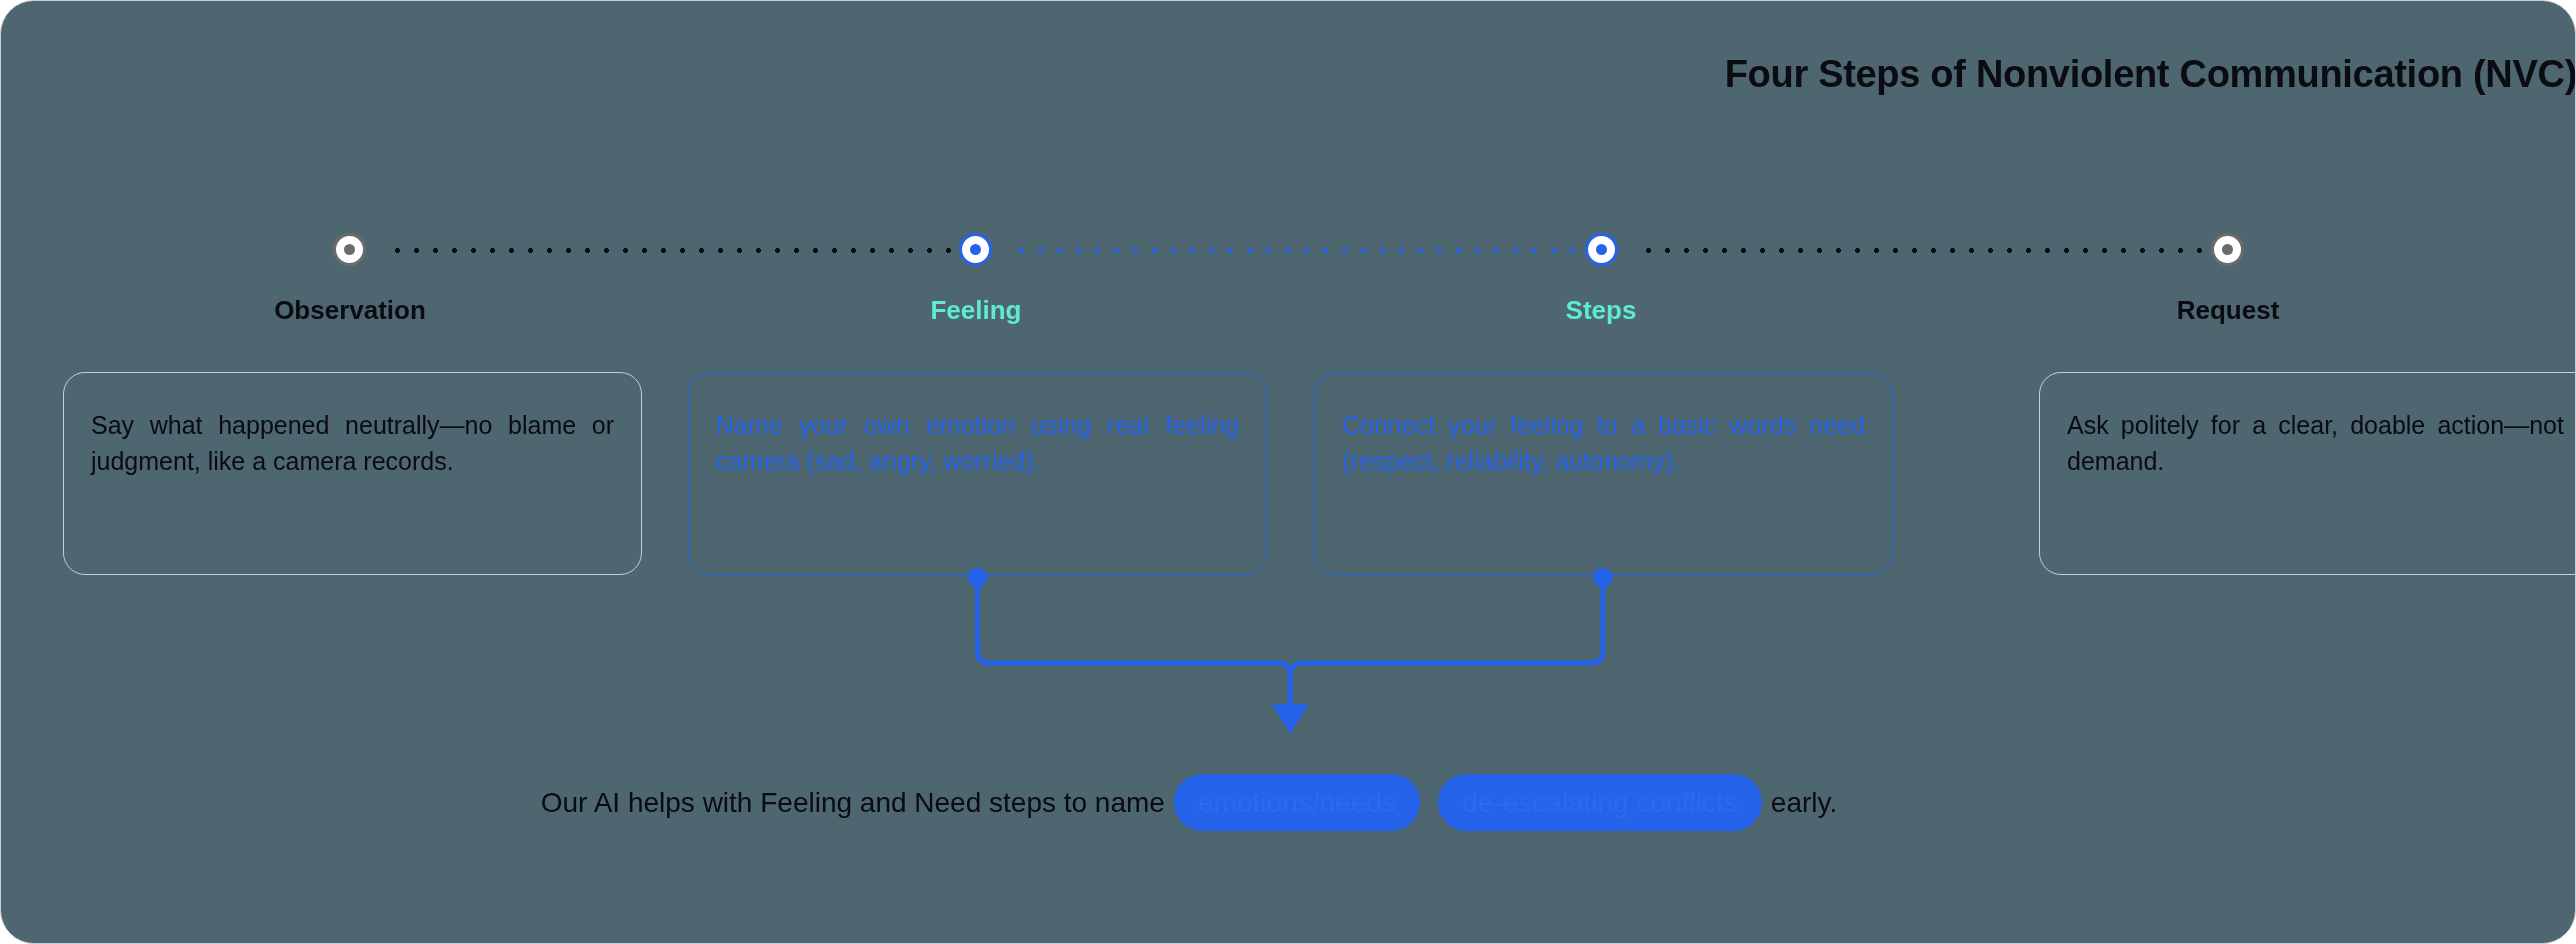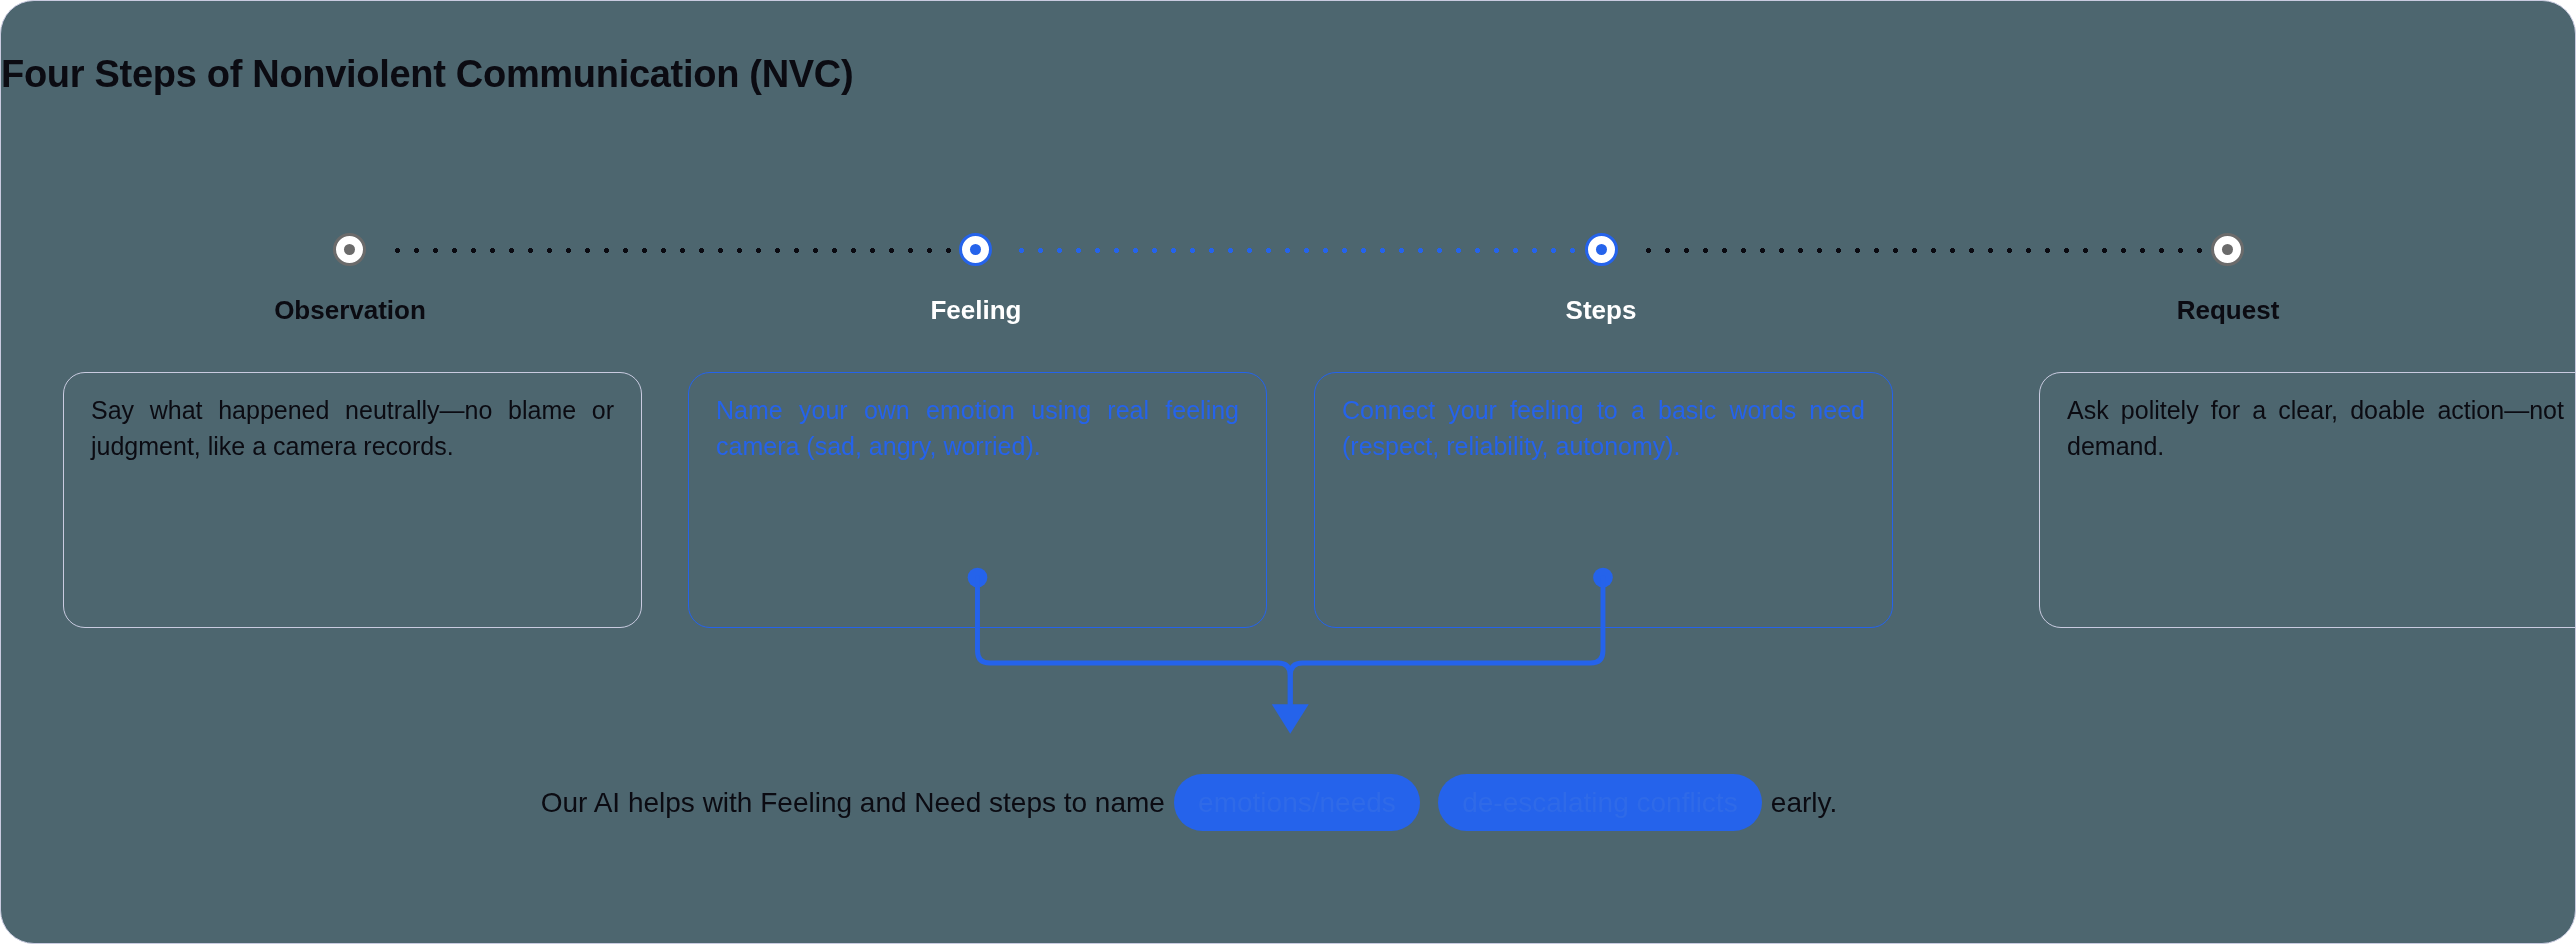--- a/index.html
+++ b/index.html
@@ -24,21 +24,21 @@
     box-sizing: border-box;
     overflow: hidden;
   }
 
   
   #title {
     position: absolute;
     top: 52px;
     left: 0;
     width: 2576px;
-    text-align: left;
+    text-align: right;
     font-size: 38px;
     font-weight: bold;
     color: #0b0b12;
     letter-spacing: -0.3px;
     white-space: nowrap;
   }
 
   
   #timeline {
     position: absolute;
@@ -85,31 +85,31 @@
   .step-label {
     position: absolute;
     top: 294px;
     text-align: center;
     font-size: 26px;
     font-weight: bold;
     white-space: nowrap;
     transform: translateX(-50%);
   }
   .step-label.dark { color: #0b0b12; }
-  .step-label.blue { color: #ffffff; }
+  .step-label.blue { color: #5eead4; }
 
   
   .card {
     position: absolute;
     top: 371px;
     width: 579px;
-    height: 256px;
+    height: 203px;
     border-radius: 22px;
     box-sizing: border-box;
-    padding: 20px 27px;
+    padding: 35px 27px;
   }
   .card.neutral { border: 1.8px solid #c9cbe0; }
   .card.accent  { border: 1.8px solid #2563eb; }
   .card p {
     margin: 0;
     font-size: 25px;
     line-height: 1.42;
     text-align: justify;
     text-justify: inter-word;
   }

